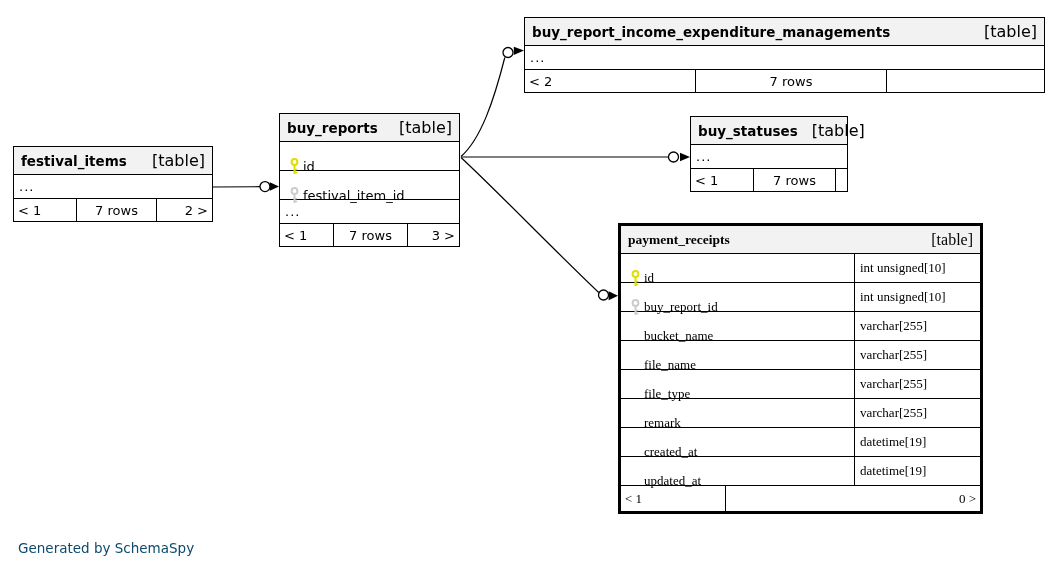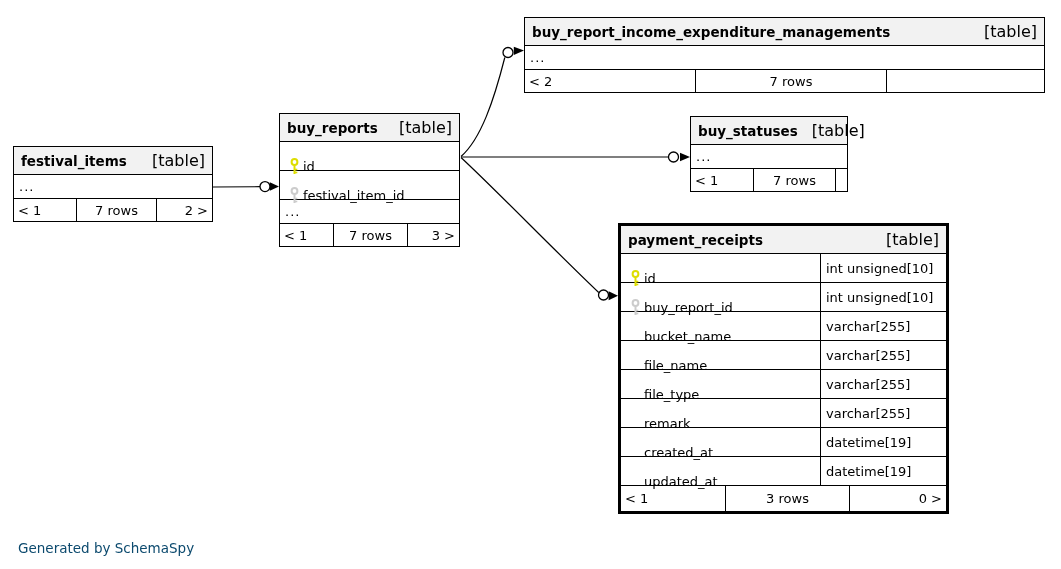--- a/index.html
+++ b/index.html
@@ -154,21 +154,21 @@
       <span class="ent-tag">[table]</span>
     </div>
     <div class="ent-ellipsis">...</div>
     <div class="ent-footer">
       <span class="f-left" style="width:62px">&lt; 1</span>
       <span class="f-mid" style="width:82px">7 rows</span>
       <span class="f-right"></span>
     </div>
   </div>
 
-  <div class="entity highlight" style="left:618px; top:223px; width:331px;">
+  <div class="entity highlight" style="left:618px; top:223px; width:365px;font-family:Liberation Serif, serif;">
     <div class="ent-header">
       <span class="ent-title">payment_receipts</span>
       <span class="ent-tag">[table]</span>
     </div>
 
     <div class="ent-row">
       <div class="name-cell">
         <span class="key-slot">
           <svg class="key-icon pk" width="11" height="17" viewBox="0 0 11 17">
             <circle cx="5.5" cy="4" r="2.9" fill="none" stroke="currentColor" stroke-width="2"></circle>
@@ -240,19 +240,18 @@
     <div class="ent-row">
       <div class="name-cell">
         <span class="key-slot"></span>
         <span class="col-name">updated_at</span>
       </div>
       <div class="type-cell">datetime[19]</div>
     </div>
 
     <div class="ent-footer">
       <span class="f-left" style="width:104px">&lt; 1</span>
-      <span class="f-mid" style="width:124px">3 rows</span>
       <span class="f-right">0 &gt;</span>
     </div>
   </div>
 
   <div id="footer-note">Generated by SchemaSpy</div>
 </div>
 
 </body></html>

